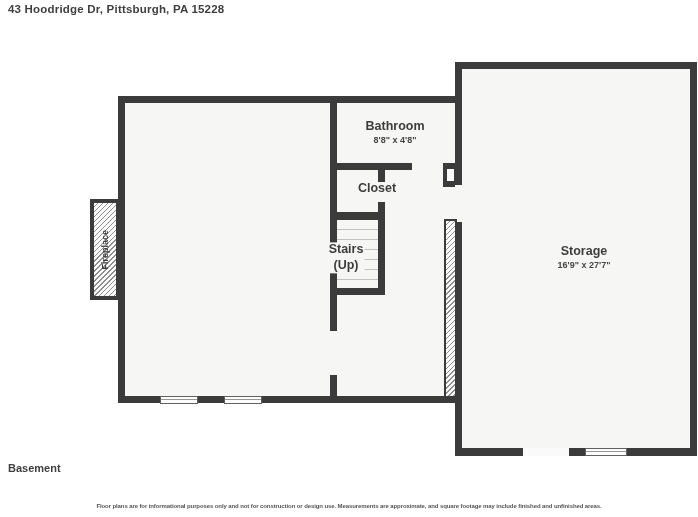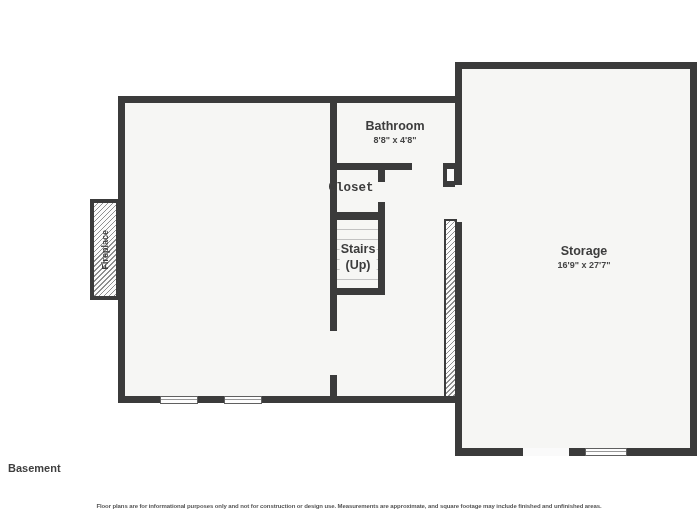--- a/index.html
+++ b/index.html
@@ -63,20 +63,21 @@
   }
   .room-name { font-size: 12.5px; font-weight: bold; color: #3d3d3d; }
   .room-dims { font-size: 9px; font-weight: 600; color: #454545; }
   .stairs-label { background: #f6f6f4; padding: 0 1px; }
 </style>
 </head>
 <body>
 
 <div class="page">
 
+  <div class="title">43 Hoodridge Dr, Pittsburgh, PA 15228</div>
 
   <div class="plan">
 
     <div class="fill" style="left:125px; top:103px; width:337px; height:293px;"></div>
     <div class="fill" style="left:462px; top:69px; width:228px; height:380px;"></div>
 
     <div class="treads"></div>
 
     <div class="wall" style="left:118px; top:96px;  width:344px; height:7px;"></div>
     <div class="wall" style="left:118px; top:96px;  width:7px;  height:307px;"></div>
@@ -110,25 +111,25 @@
     <div class="fireplace">
       <span class="fireplace-label">Fireplace</span>
     </div>
 
 
     <div class="room-label" style="left:395px; top:132px;">
       <span class="room-name">Bathroom</span>
       <span class="room-dims">8'8" x 4'8"</span>
     </div>
 
-    <div class="room-label" style="left:351px; top:189px;font-family:Liberation Mono, monospace;">
+    <div class="room-label" style="left:377px; top:189px;">
       <span class="room-name">Closet</span>
     </div>
 
-    <div class="room-label stairs-label" style="left:358px; top:258px;">
+    <div class="room-label stairs-label" style="left:346px; top:258px;">
       <span class="room-name">Stairs</span>
       <span class="room-name">(Up)</span>
     </div>
 
     <div class="room-label" style="left:584px; top:257px;">
       <span class="room-name">Storage</span>
       <span class="room-dims">16'9" x 27'7"</span>
     </div>
 
   </div>

